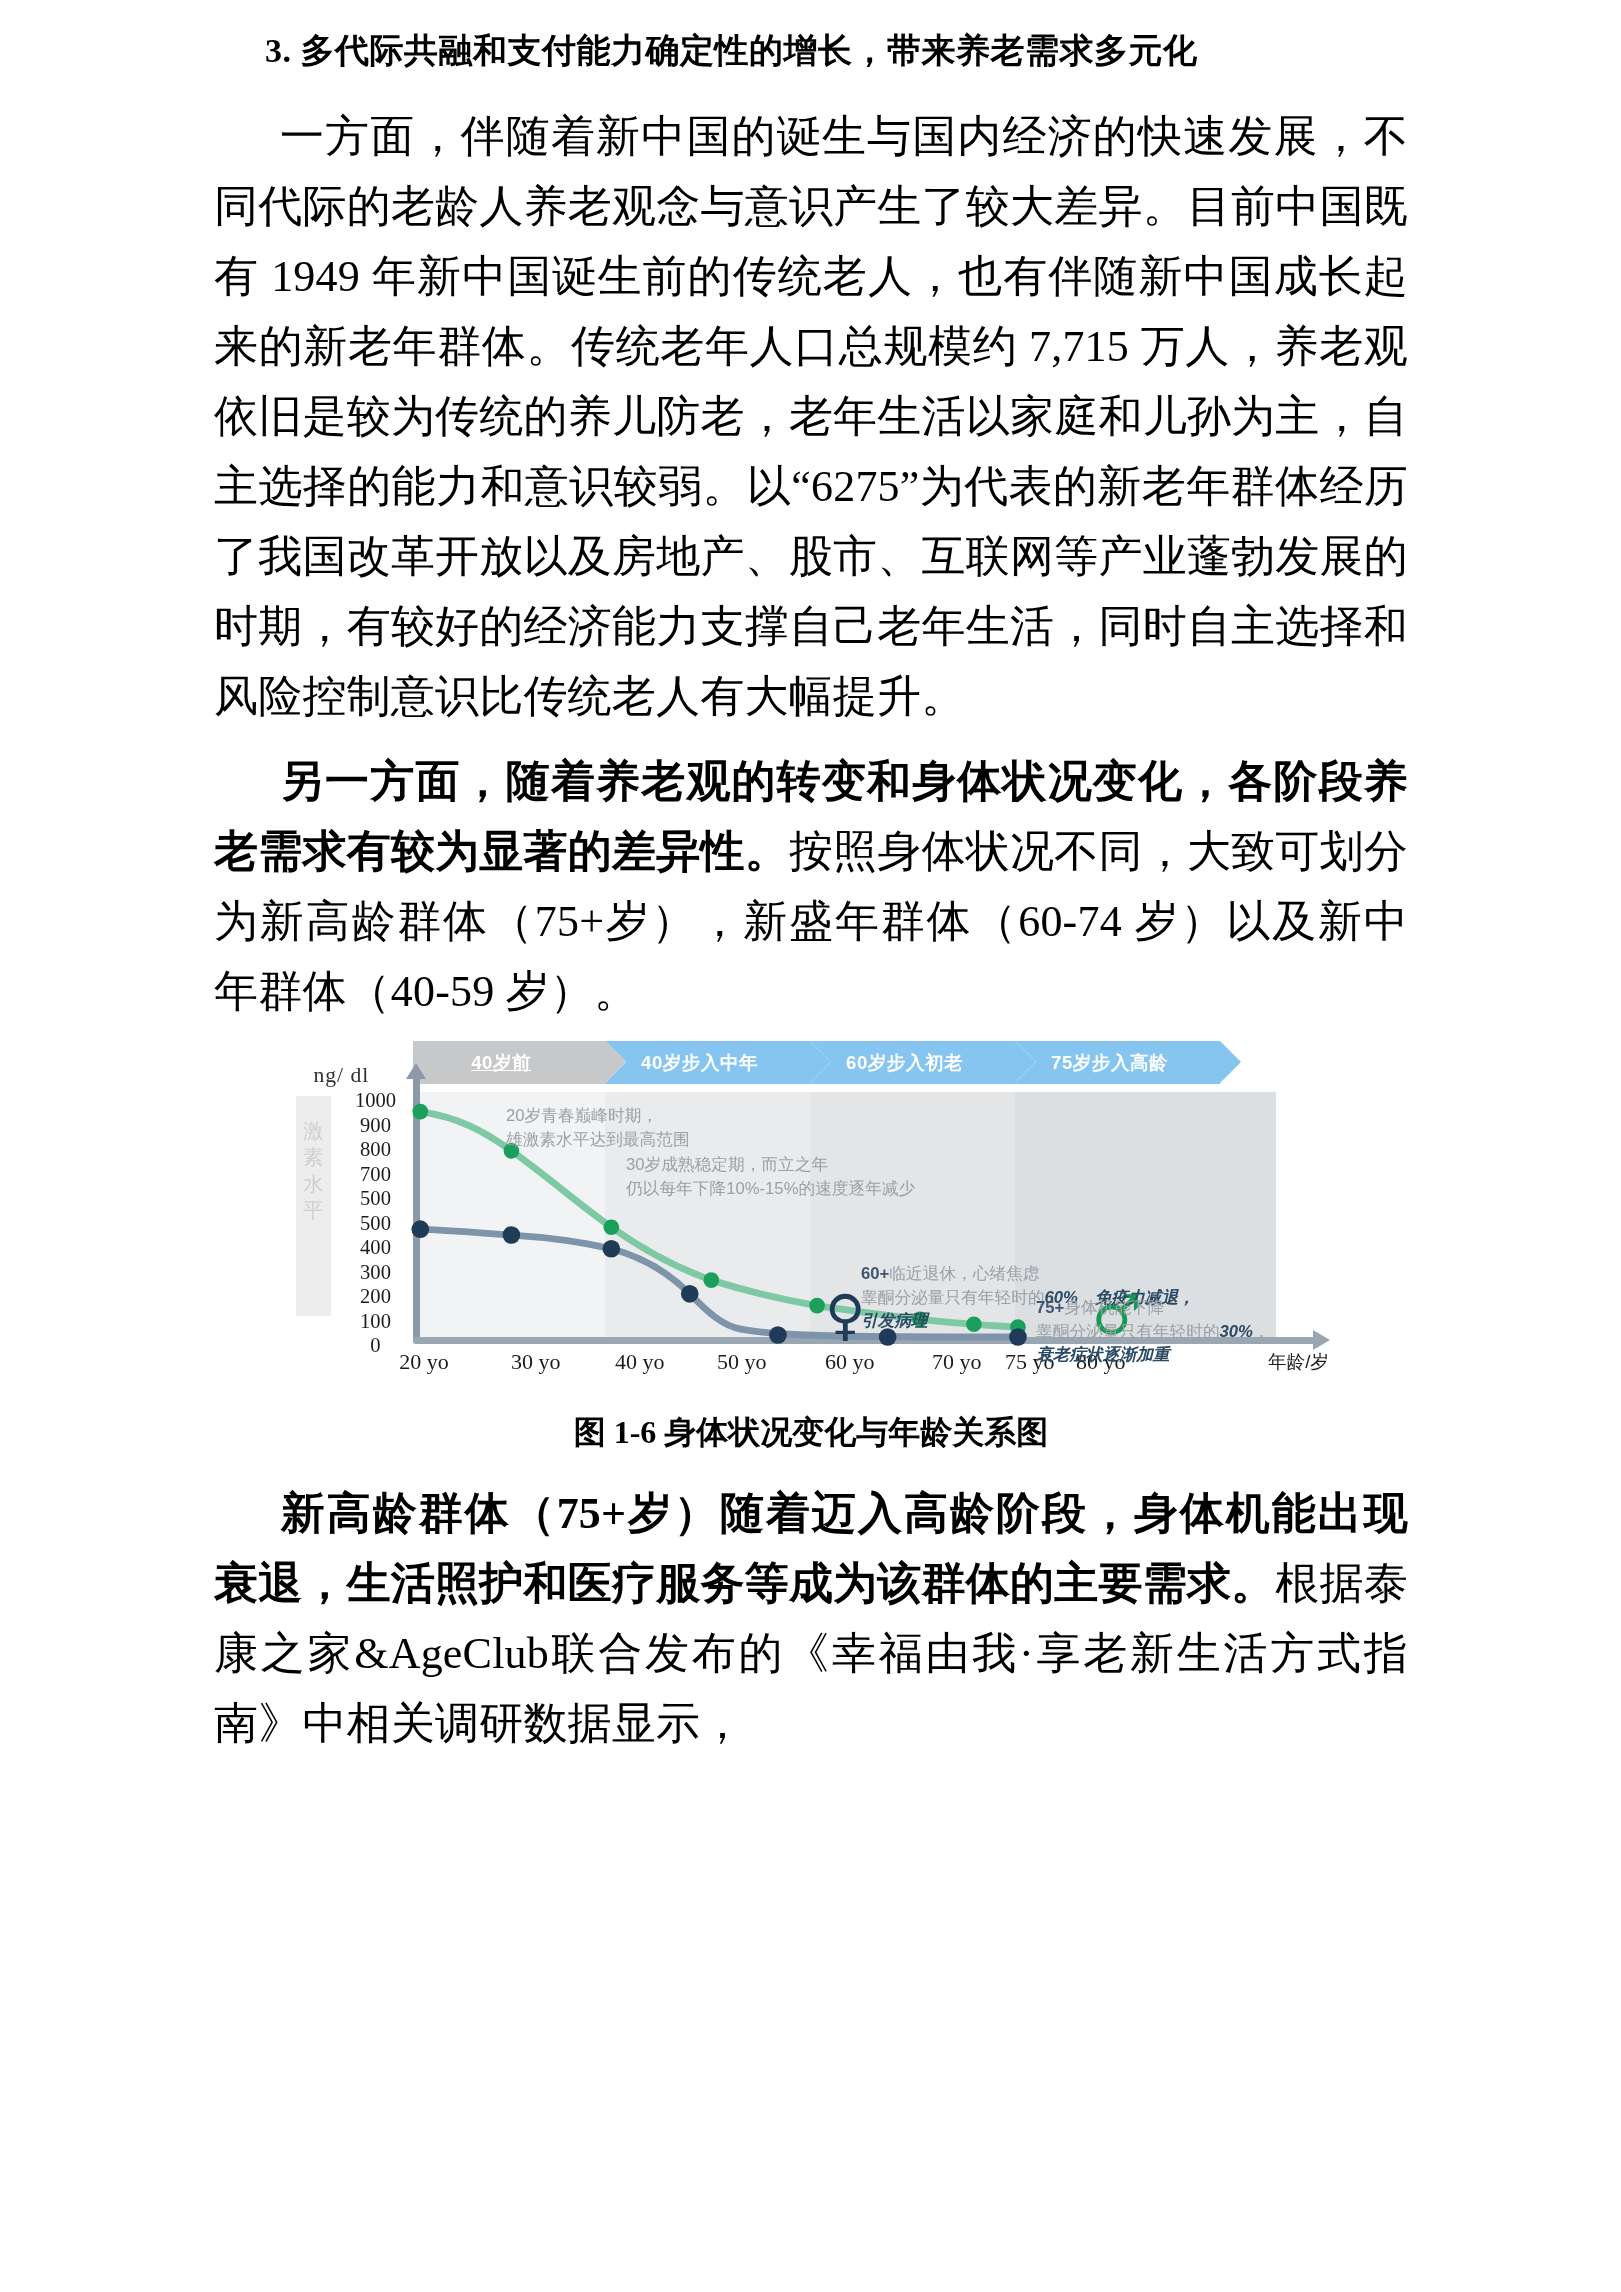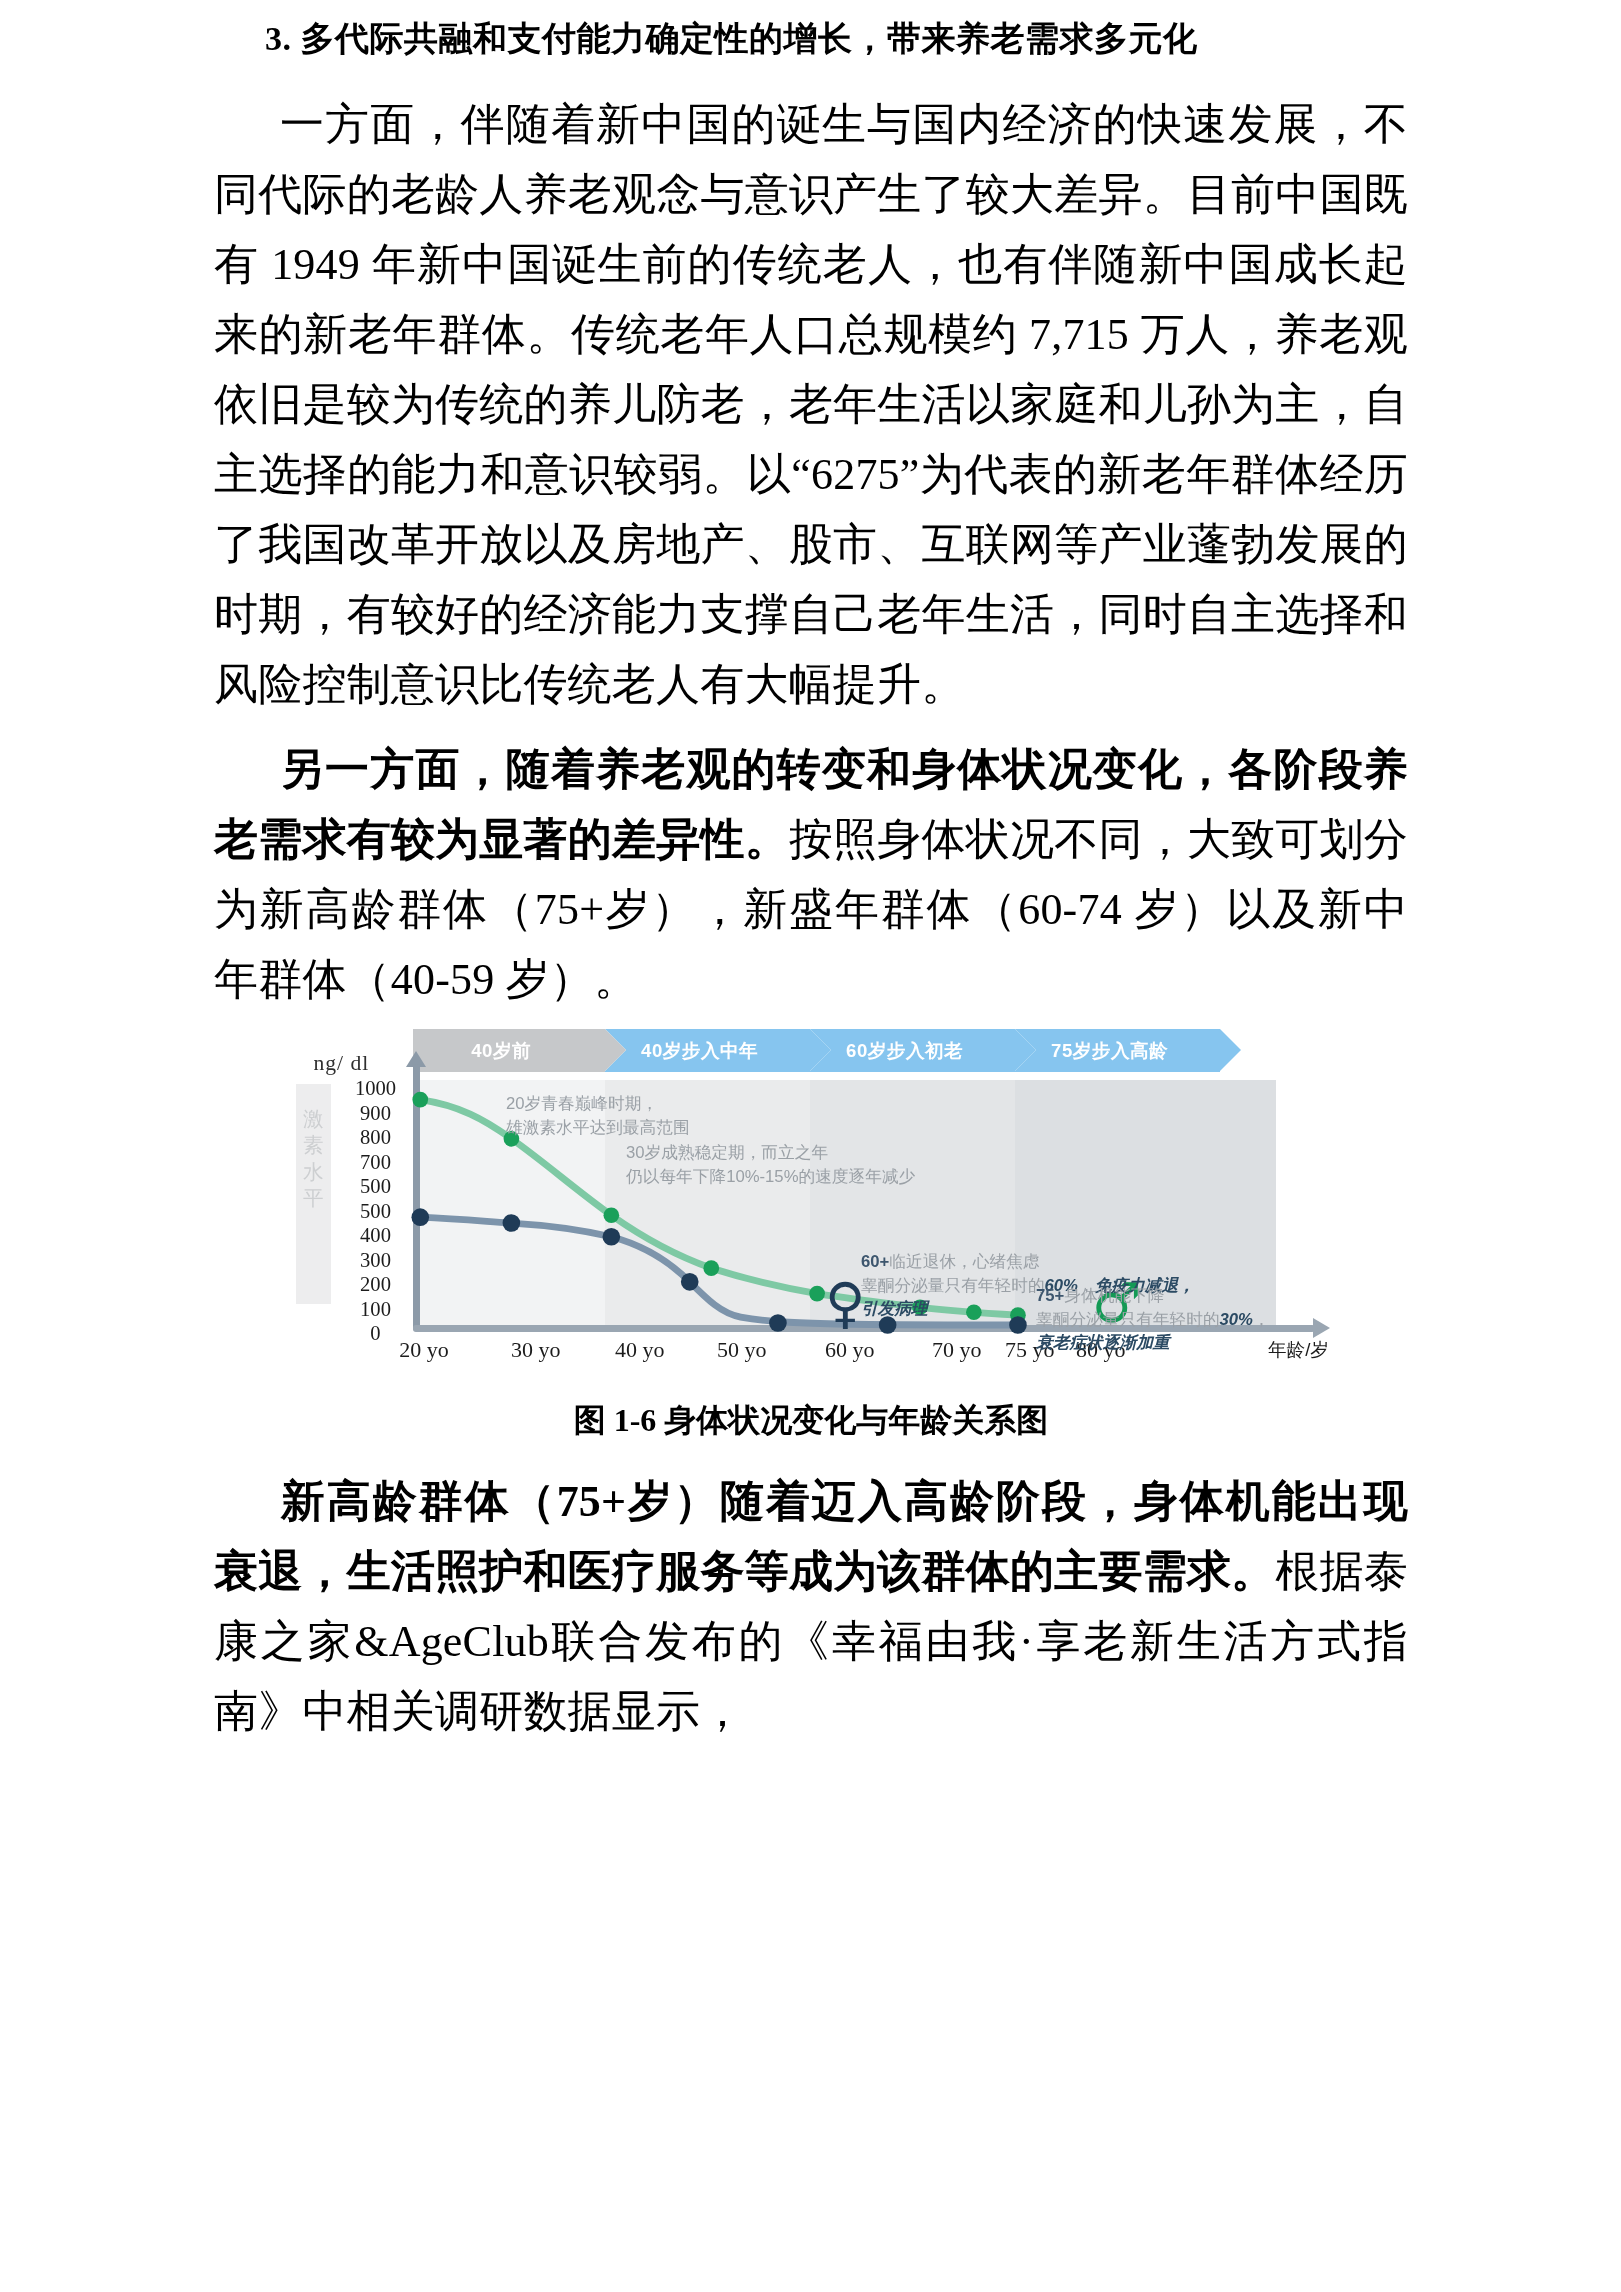--- a/index.html
+++ b/index.html
@@ -9,21 +9,21 @@
   }
   body {
     font-family: "Liberation Serif", "DejaVu Serif", serif;
     color: #000;
   }
   .page {
     position: relative;
     width: 1621px;
     height: 1768px;
     background: #ffffff;
-    margin: 4px auto;
+    margin: 16px auto;
     overflow: hidden;
   }
   .content {
     position: absolute;
     left: 214px;
     top: 0;
     width: 1194px;
   }
 
   
@@ -83,21 +83,21 @@
     align-items: center;
     justify-content: center;
     color: #ffffff;
     font-family: "Liberation Sans", "DejaVu Sans", sans-serif;
     font-weight: bold;
     font-size: 18.6px;
     letter-spacing: 0.5px;
     padding: 0 25.5px 0 9.8px;
     box-sizing: border-box;
   }
-  .chev.grey { background: #c6c8ca; width: 192px; }
+  .chev.grey { background: #c6c8ca; width: 192px; text-decoration: underline; }
   .chev.blue { background: #86c5ef; width: 205px; }
   .chev::after {
     content: "";
     position: absolute;
     right: -20.6px;
     top: 0;
     width: 0; height: 0;
     border-top: 21.6px solid transparent;
     border-bottom: 21.6px solid transparent;
     border-left: 21.6px solid currentColor;

